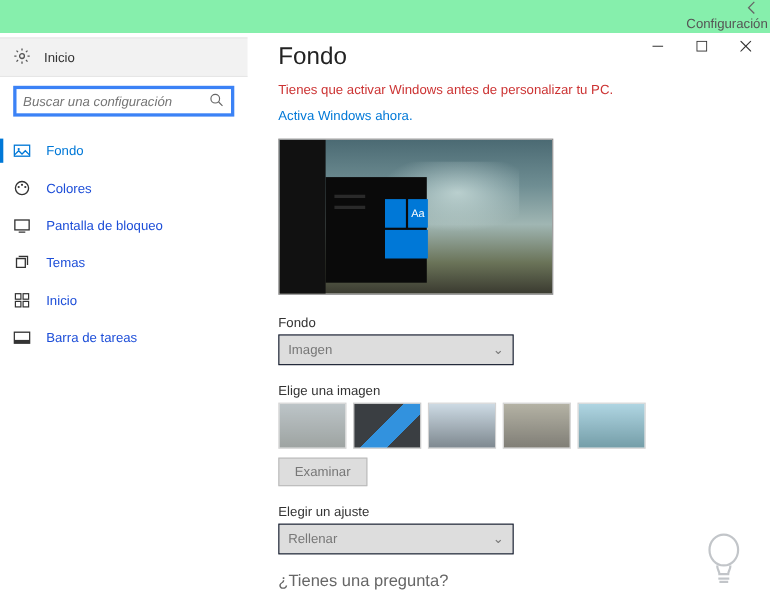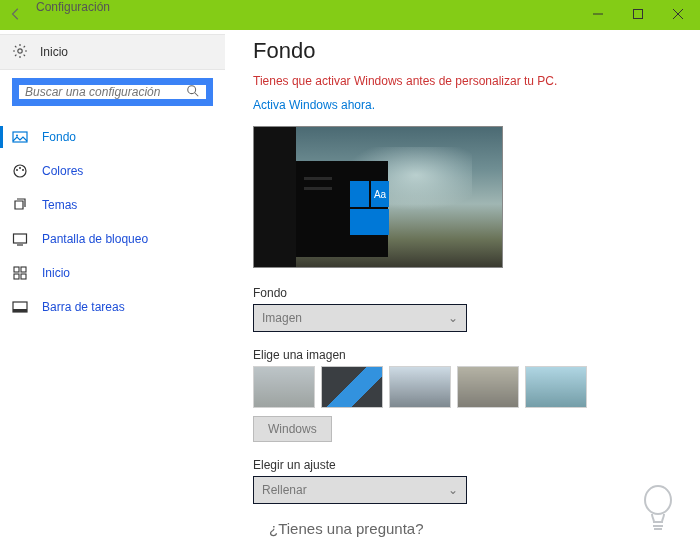--- a/index.html
+++ b/index.html
@@ -1,26 +1,26 @@
 <!DOCTYPE html>
 <html><head>
 <meta charset="utf-8">
 <style>
 * { margin: 0; padding: 0; box-sizing: border-box; font-family: "Segoe UI", Tahoma, sans-serif; }
 body { width: 700px; height: 546px; background: #fff; overflow: hidden; position: relative; font-size: 12px; color: #333; }
-.titlebar { height: 30px; display: flex; align-items: flex-start; padding: 0 2px; background: #84cc16; }
+.titlebar { height: 30px; display: flex; align-items: flex-end; padding: 0 2px; background: #86efac; flex-direction: column; }
 .titlebar .back { width: 28px; height: 28px; display: flex; align-items: center; justify-content: center; color: #555; }
 .titlebar .title { flex: 0 0 auto; margin-left: 6px; color: #555; }
 .winbtns { margin-left: auto; display: flex; }
 .winbtn { width: 40px; height: 28px; display: flex; align-items: center; justify-content: center; color: #555; }
 .winbtn svg { width: 10px; height: 10px; stroke: #333; stroke-width: 1; fill: none; }
 .app { display: flex; height: 516px; justify-content: center; }
 .sidebar { width: 225px; padding: 4px 0 0 0; }
 .home-row { display: flex; align-items: center; height: 36px; padding-left: 12px; background: #f2f2f2; color: #333; gap: 12px; border-top: 1px solid #e6e6e6; border-bottom: 1px solid #e6e6e6; }
-.searchwrap { margin: 8px 12px 14px 12px; border: 7px solid #3b82f6; height: 28px; display: flex; align-items: center; padding: 0 6px; background: #fff; }
+.searchwrap { margin: 8px 12px 14px 12px; border: 3px solid #3b82f6; height: 28px; display: flex; align-items: center; padding: 0 6px; background: #fff; }
 .searchwrap input { border: none; outline: none; flex: 1; font-size: 12px; font-style: italic; color: #666; background: transparent; }
 .sidebar .cat { padding: 0 12px 10px 12px; color: #666; }
 .navlist { list-style: none; }
 .navlist li { display: flex; align-items: center; height: 34px; padding-left: 12px; gap: 14px; color: #1d4ed8; position: relative; }
 .navlist li.active { color: #0078d7; }
 .navlist li.active::before { content: ""; position: absolute; left: 0; top: 6px; bottom: 6px; width: 3px; background: #0078d7; }
 .navlist .ic { width: 16px; height: 16px; display: flex; align-items: center; justify-content: center; color: inherit; }
 .main { flex: 1; padding: 8px 20px 0 28px; overflow: hidden; }
 .main h1 { font-size: 22px; font-weight: 400; color: #222; margin-bottom: 10px; }
 .warn { color: #c33; margin-bottom: 10px; font-size: 12px; }
@@ -39,21 +39,21 @@
 .sel { width: 214px; height: 28px; background: #ddd; border: 1px solid #0f172a; display: flex; align-items: center; padding: 0 8px; color: #777; justify-content: space-between; margin-bottom: 16px; }
 .sel .chev { color: #777; }
 .thumbs { display: flex; gap: 6px; margin-bottom: 8px; }
 .thumb { width: 62px; height: 42px; border: 1px solid #bbb; opacity: .65; }
 .t1 { background: linear-gradient(180deg,#9aa6ab,#6a7370); }
 .t2 { background: linear-gradient(135deg,#0a0f14 45%,#0078d7 45% 70%,#0a0f14 70%); opacity: .8; }
 .t3 { background: linear-gradient(180deg,#b3c7d6,#3a4a55); }
 .t4 { background: linear-gradient(180deg,#8d8a75,#3d3a2e); }
 .t5 { background: linear-gradient(180deg,#86c0d4,#2b6a7a); }
 .btn { display: inline-block; padding: 5px 14px; background: #ddd; border: 1px solid #bbb; color: #777; margin-bottom: 16px; }
-.question { color: #666; font-size: 15px; margin-top: 2px; margin-left: 16px; }
+.question { color: #666; font-size: 15px; margin-top: 2px; }
 .bulb { position: absolute; right: 22px; bottom: 14px; width: 40px; height: 50px; opacity: .6; }
 .bulb svg { width: 100%; height: 100%; stroke: #9aa0a6; fill: none; stroke-width: 2; }
 </style>
 </head>
 <body>
 
 <div class="titlebar">
   <div class="back">
     <svg viewBox="0 0 16 16" width="14" height="14">
         <path d="M10 2 L4 8 L10 14" stroke="#666" stroke-width="1.3" fill="none"></path>
@@ -118,33 +118,33 @@
               <circle cx="5" cy="7" r="1" fill="#333"></circle>
               <circle cx="8" cy="5" r="1" fill="#333"></circle>
               <circle cx="11" cy="7" r="1" fill="#333"></circle>
             </svg>
           </span>
         <span>Colores</span>
       </li>
       <li>
         <span class="ic">
             <svg viewBox="0 0 16 16" width="16" height="16">
-              <path d="M3 4h8v8H3zM5 2h8v8" fill="none" stroke="#333" stroke-width="1.2"></path>
-            </svg>
-          </span>
-        <span>Temas</span>
-      </li>
-      <li>
-        <span class="ic">
-            <svg viewBox="0 0 16 16" width="16" height="16">
               <rect x="1.5" y="3" width="13" height="9" fill="none" stroke="#333" stroke-width="1.2"></rect>
               <line x1="5" y1="14" x2="11" y2="14" stroke="#333" stroke-width="1.2"></line>
             </svg>
           </span>
         <span>Pantalla de bloqueo</span>
+      </li>
+      <li>
+        <span class="ic">
+            <svg viewBox="0 0 16 16" width="16" height="16">
+              <path d="M3 4h8v8H3zM5 2h8v8" fill="none" stroke="#333" stroke-width="1.2"></path>
+            </svg>
+          </span>
+        <span>Temas</span>
       </li>
       <li>
         <span class="ic">
             <svg viewBox="0 0 16 16" width="16" height="16">
               <rect x="2" y="2" width="5" height="5" fill="none" stroke="#333" stroke-width="1.1"></rect>
               <rect x="9" y="2" width="5" height="5" fill="none" stroke="#333" stroke-width="1.1"></rect>
               <rect x="2" y="9" width="5" height="5" fill="none" stroke="#333" stroke-width="1.1"></rect>
               <rect x="9" y="9" width="5" height="5" fill="none" stroke="#333" stroke-width="1.1"></rect>
             </svg>
           </span>
@@ -188,21 +188,21 @@
     </div>
 
     <div class="lbl">Elige una imagen</div>
     <div class="thumbs">
       <div class="thumb t1"></div>
       <div class="thumb t2"></div>
       <div class="thumb t3"></div>
       <div class="thumb t4"></div>
       <div class="thumb t5"></div>
     </div>
-    <div class="btn">Windows</div>
+    <div class="btn">Examinar</div>
 
     <div class="lbl">Elegir un ajuste</div>
     <div class="sel">
       <span>Rellenar</span>
       <span class="chev">⌄</span>
     </div>
 
     <div class="question">¿Tienes una pregunta?</div>
   </div>
 </div>

